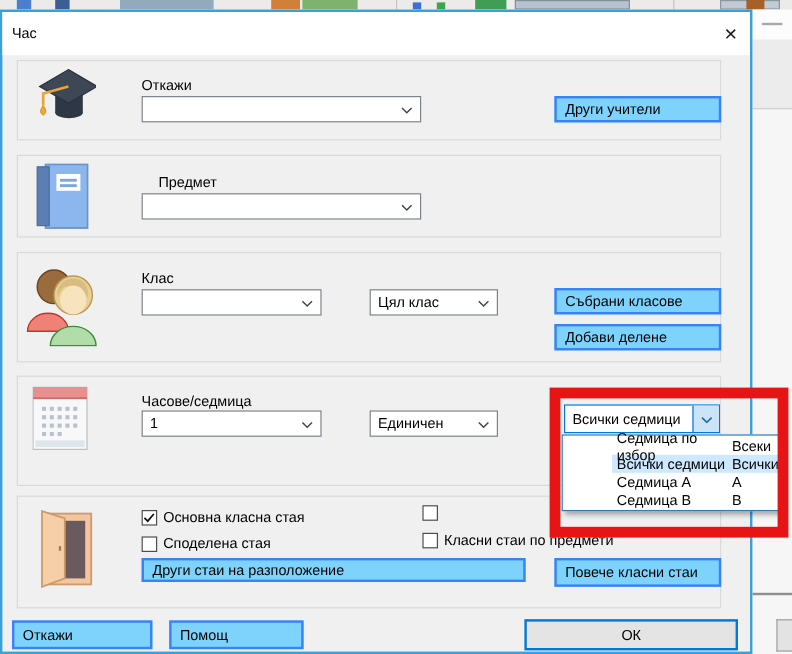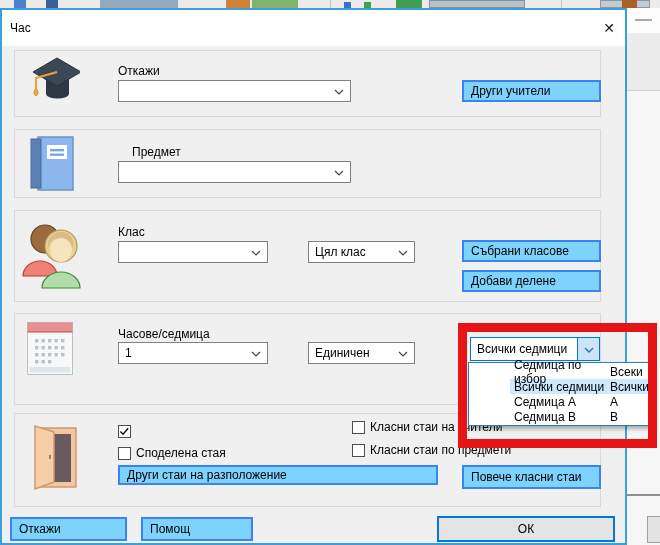--- a/index.html
+++ b/index.html
@@ -223,28 +223,28 @@
         </svg></span>
   </span>
 </div>
 
 <div class="abs cb-row" style="left:118px;top:424px;">
   <span class="cb-box checked">
       <svg viewBox="0 0 12 12" width="11" height="11">
         <polyline points="1.5,6 4.5,9 10,2.5" fill="none" stroke="#111" stroke-width="1.6"></polyline>
       </svg>
     </span>
+  <span>Основна класна стая</span>
 </div>
 <div class="abs cb-row" style="left:118px;top:446px;">
   <span class="cb-box"></span>
   <span>Споделена стая</span>
 </div>
 <div class="abs cb-row" style="left:352px;top:420px;">
   <span class="cb-box"></span>
-  <span>Класни стаи на учители</span>
 </div>
 <div class="abs cb-row" style="left:352px;top:443px;">
   <span class="cb-box"></span>
   <span>Класни стаи по предмети</span>
 </div>
 <div class="abs btn" style="left:118px;top:465px;width:320px;height:20px;">
   <span>Други стаи на разположение</span>
 </div>
 <div class="abs btn" style="left:462px;top:465px;width:139px;height:24px;">
   <span>Повече класни стаи</span>

